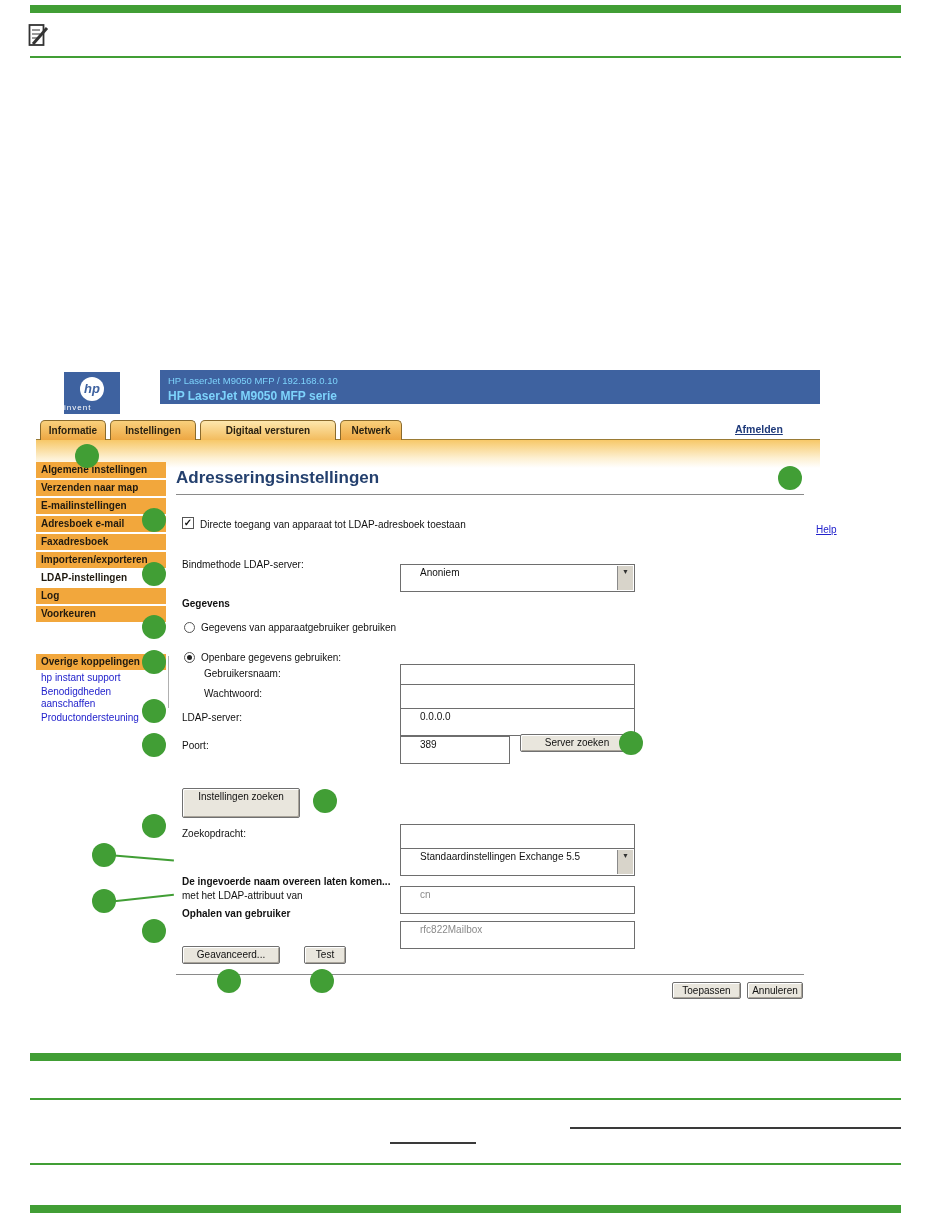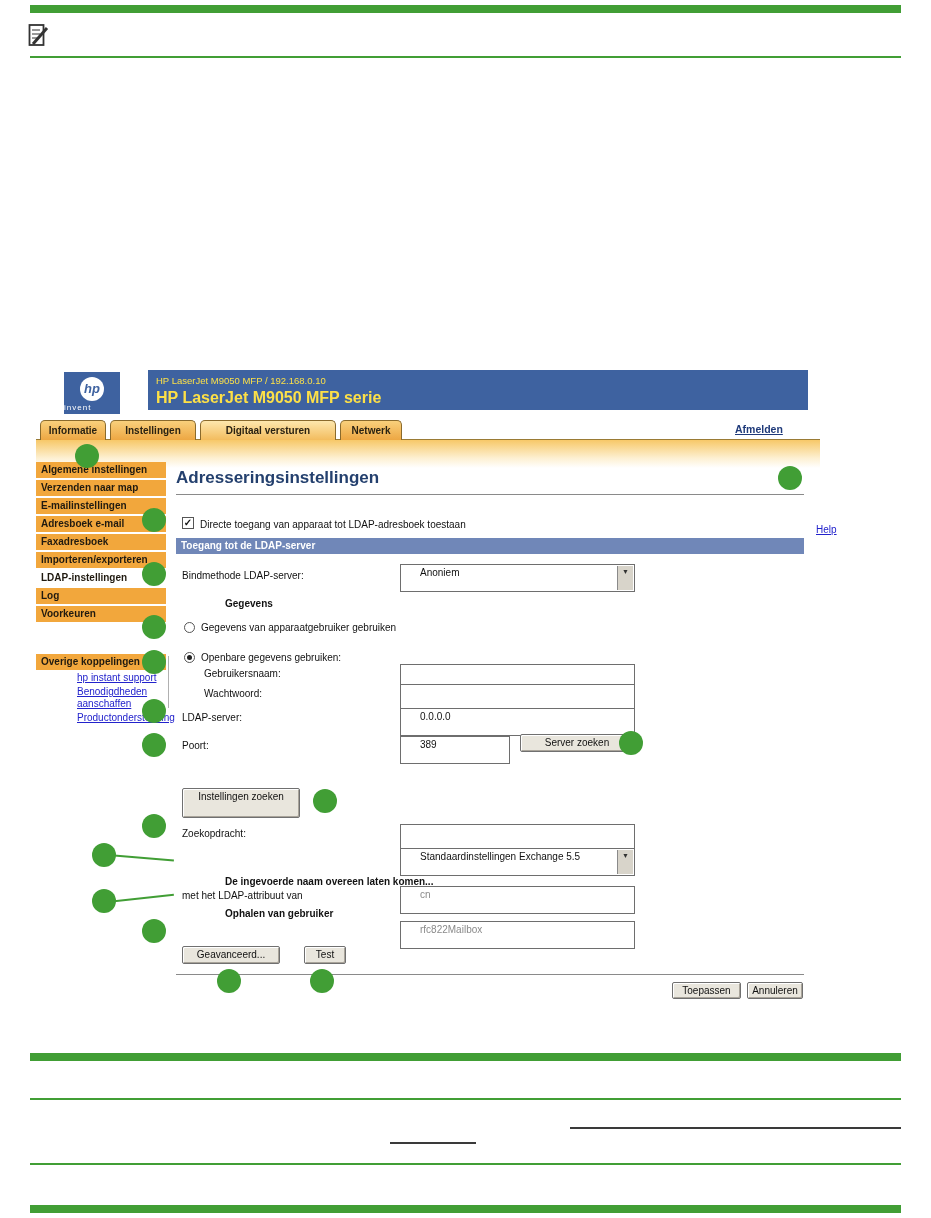--- a/index.html
+++ b/index.html
@@ -4,39 +4,39 @@
 <style>
   html,body{margin:0;padding:0;background:#fff;}
   body{width:931px;height:1218px;position:relative;font-family:"Liberation Sans",sans-serif;overflow:hidden;}
   
   .rule{position:absolute;left:30px;width:871px;background:#419e35;}
   .rule.thick{height:8px;}
   .rule.thin{height:2px;}
   .doc-underline{position:absolute;height:1.5px;background:#3a3a3a;}
   
   .shot{position:absolute;left:36px;top:370px;width:784px;height:640px;background:#fff;}
-  .ewshead{position:absolute;left:112px;top:0;width:660px;height:40px;background:#3e62a0;color:#fde047;}
+  .ewshead{position:absolute;left:124px;top:0;width:660px;height:34px;background:#3e62a0;color:#7dd3fc;}
   .ewshead .l1{position:absolute;left:8px;top:5px;font-size:9.5px;}
-  .ewshead .l2{position:absolute;left:8px;top:19px;font-size:16px;font-weight:bold;}
+  .ewshead .l2{position:absolute;left:8px;top:19px;font-size:12px;font-weight:bold;}
   .logobox{position:absolute;left:28px;top:2px;width:56px;height:42px;background:#3e62a0;}
   .hpcircle{position:absolute;left:16px;top:5px;width:24px;height:24px;background:#fff;border-radius:50%;color:#3e62a0;font-style:italic;font-weight:bold;font-size:13px;text-align:center;line-height:24px;}
   .invent{position:absolute;left:0;right:0;bottom:2px;color:#fff;font-size:8px;text-align:left;letter-spacing:1px;}
   .tab{position:absolute;top:50px;height:20px;border:1px solid #8a6a2c;border-bottom:none;border-radius:5px 5px 0 0;background:linear-gradient(#f9d07c,#eda743);font-size:10px;font-weight:bold;text-align:center;line-height:20px;color:#2a2212;box-sizing:border-box;z-index:3;}
   .tab.active{background:linear-gradient(#fde7ad,#f3bc5e);}
   .logout{position:absolute;left:699px;top:53px;font-size:10.5px;font-weight:bold;color:#1f3a7a;text-decoration:underline;z-index:4;}
   .goldband{position:absolute;left:0;top:69px;width:784px;height:28px;background:linear-gradient(#f7c868,#fdf0d2 65%,#ffffff);border-top:1px solid #9a7b35;z-index:1;}
   .sideitem{position:absolute;left:0;width:130px;height:16px;background:#f2a73c;font-size:10px;font-weight:bold;line-height:16px;padding-left:5px;box-sizing:border-box;color:#201a10;white-space:nowrap;overflow:hidden;z-index:2;}
   .sideitem.selected{background:#ffffff;}
-  .slink{position:absolute;font-size:10px;color:#2222cc;text-decoration:underline;z-index:2;margin-left:36px;}
+  .slink{position:absolute;font-size:10px;color:#2222cc;z-index:2;}
   .vdiv{position:absolute;left:132px;top:286px;width:1px;height:52px;background:#b0b0b0;}
   .pgtitle{position:absolute;left:140px;top:98px;font-size:17px;font-weight:bold;color:#24406e;}
   .hr{position:absolute;height:1px;background:#8a8a8a;}
   .lbl{position:absolute;font-size:10px;color:#111;white-space:nowrap;}
   .lblwrap{white-space:normal;line-height:11.5px;width:215px;}
-  .bold{font-weight:bold;margin-left:43px;}
+  .bold{font-weight:bold;}
   .sectionbar{position:absolute;width:628px;height:16px;background:#7087b8;color:#fff;font-size:10px;font-weight:bold;line-height:16px;padding-left:5px;box-sizing:border-box;}
   .tfield{position:absolute;height:28px;background:#fff;border:1px solid #6e6e6e;font-size:10px;line-height:13px;padding:1px 19px;box-sizing:border-box;color:#111;white-space:nowrap;overflow:hidden;}
   .muted{color:#8a8a8a;}
   .sarrow{position:absolute;right:1px;top:1px;bottom:1px;width:15px;background:#d8d4ca;border-left:1px solid #8a8a8a;font-size:7px;line-height:12px;text-align:center;color:#333;}
   .sarrow::after{content:"▼";}
   .btn{position:absolute;box-sizing:border-box;background:#e9e6dd;border:1px solid #707070;border-radius:2px;box-shadow:inset 1px 1px 0 #ffffff,inset -1px -1px 0 #a9a49a;font-size:10px;text-align:center;color:#111;line-height:15px;}
   .checkbox{position:absolute;width:12px;height:12px;border:1px solid #555;background:#fff;box-sizing:border-box;font-size:10px;line-height:9px;text-align:center;font-weight:bold;color:#111;}
   .checkbox.checked::after{content:"✓";}
   .radio{position:absolute;width:11px;height:11px;border:1px solid #555;border-radius:50%;background:#fff;box-sizing:border-box;}
   .radio .dot{position:absolute;left:2px;top:2px;width:5px;height:5px;border-radius:50%;background:#222;}
@@ -95,23 +95,22 @@
   <div class="slink" style="left:5px;top:316px;width:110px;white-space:normal;line-height:12px">Benodigdheden aanschaffen</div>
   <div class="slink" style="left:5px;top:342px">Productondersteuning</div>
 
   <div class="pgtitle">Adresseringsinstellingen</div>
   <div class="hr" style="left:140px;top:124px;width:628px"></div>
   <div class="helplink">Help</div>
 
   <div class="checkbox checked" style="left:146px;top:147px"></div>
   <div class="lbl" style="left:164px;top:149px">Directe toegang van apparaat tot LDAP-adresboek toestaan</div>
 
-  <div class="sectionbar" style="left:140px;top:168px">Toegang tot de LDAP-server</div>
 
-  <div class="lbl" style="left:146px;top:200px">Bindmethode LDAP-server:</div>
+  <div class="lbl" style="left:146px;top:189px">Bindmethode LDAP-server:</div>
   <div class="tfield" style="left:364px;top:194px;width:235px">
     <span>Anoniem</span>
     <span class="sarrow"></span>
   </div>
 
   <div class="lbl bold" style="left:146px;top:228px">Gegevens</div>
 
   <div class="radio" style="left:148px;top:252px"></div>
   <div class="lbl" style="left:165px;top:252px">Gegevens van apparaatgebruiker gebruiken</div>
 

